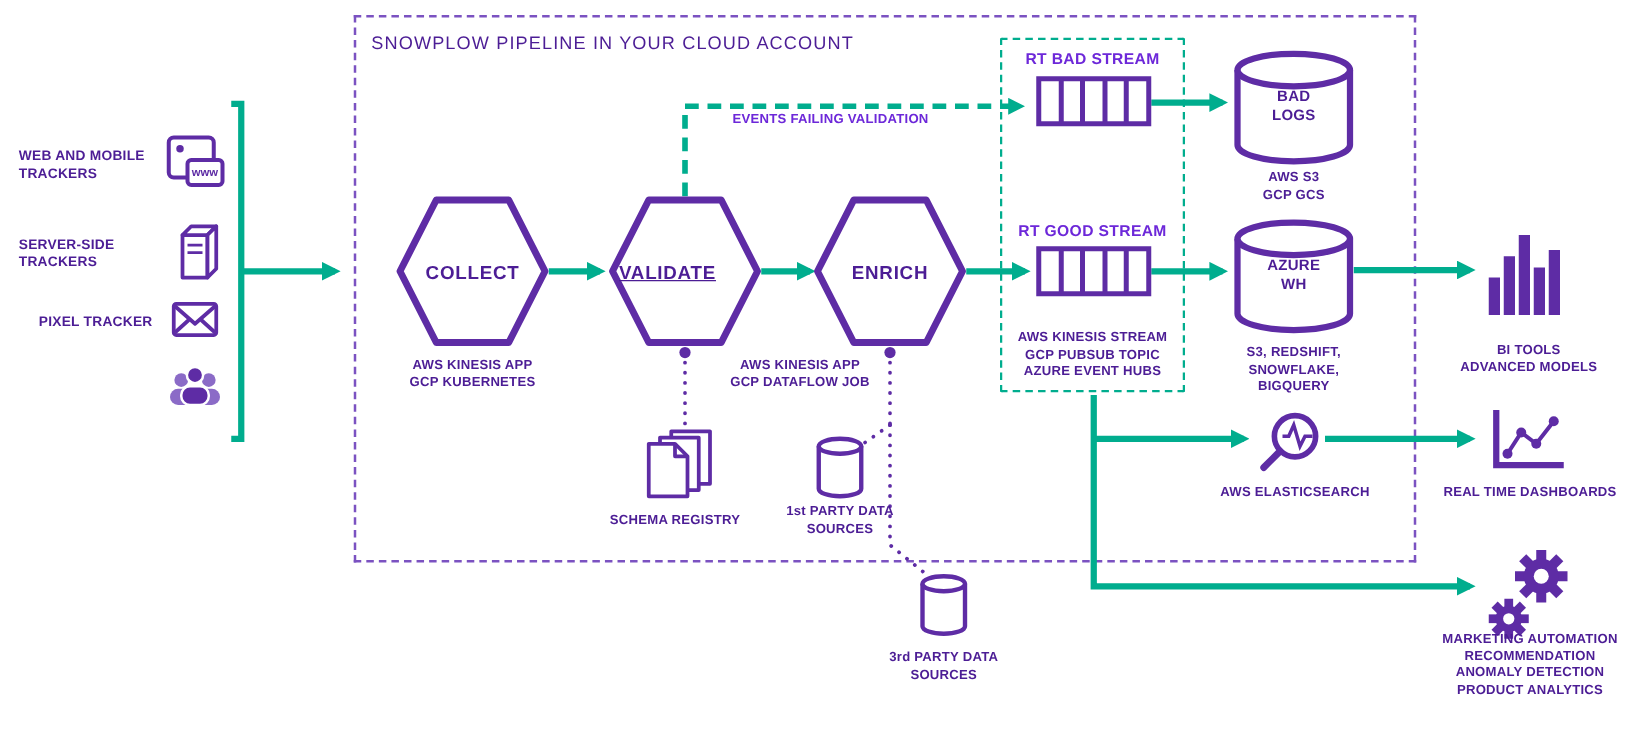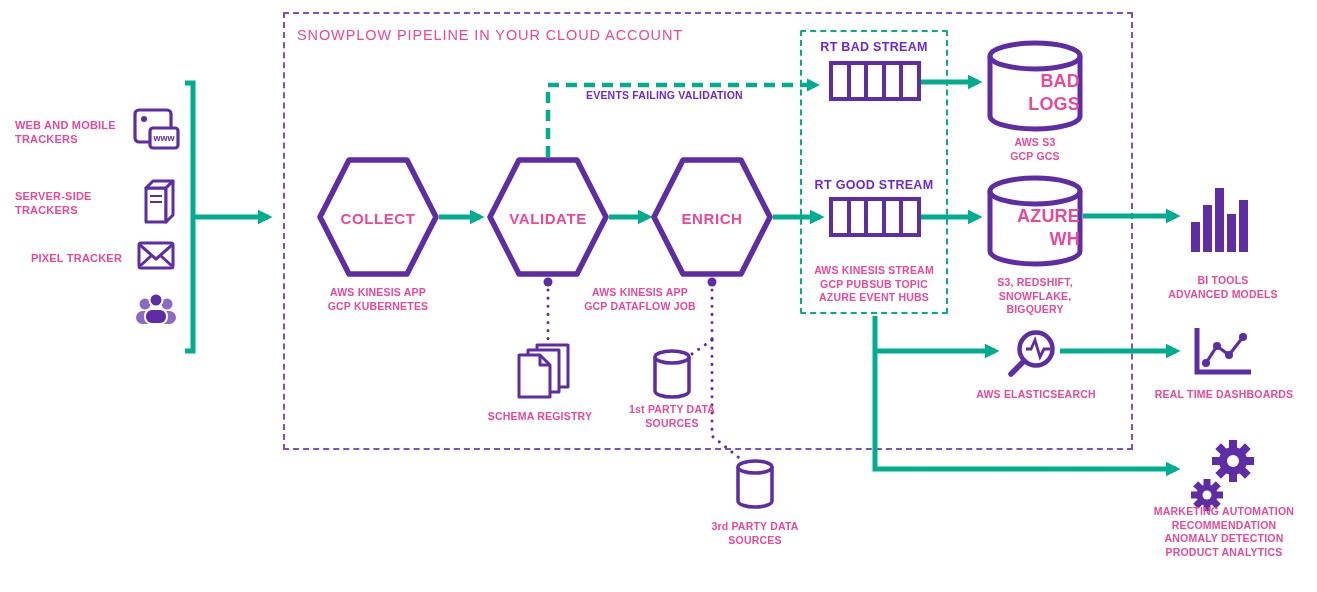--- a/index.html
+++ b/index.html
@@ -5,26 +5,26 @@
   * { margin:0; padding:0; box-sizing:border-box; }
   html,body { background:#ffffff; }
   body { font-family:"Liberation Sans", sans-serif; }
   .canvas { position:relative; width:1317px; height:592px; background:#fff; overflow:hidden; }
   .box-pipeline { position:absolute; left:283px; top:12px; width:850px; height:438px;
                   border:2px dashed #7b52c1; z-index:1; }
   .box-streams  { position:absolute; left:800px; top:30px; width:148px; height:284px;
                   border:2px dashed #00ad8e; border-radius:2px; z-index:1; }
   svg.layer { position:absolute; left:0; top:0; z-index:2; }
   .lbl { position:absolute; z-index:3; white-space:pre-line; font-weight:bold;
-         color:#ec4899; font-size:11px; line-height:1.3; letter-spacing:.2px; }
+         color:#4c1d95; font-size:11px; line-height:1.3; letter-spacing:.2px; }
   .center { text-align:center; }
   .teal { color:#6d28d9; }
   .title { font-weight:normal; font-size:14.5px; letter-spacing:.9px; }
   .hex-lbl { font-size:15px; letter-spacing:.6px; text-align:center; }
-  .cyl-lbl { font-size:18px; line-height:1.25; text-align:right; }
+  .cyl-lbl { font-size:12px; line-height:1.25; text-align:center; }
   .rt-lbl { font-size:12.5px; letter-spacing:.3px; text-align:center; }
   .sub { font-size:10.5px; }
 </style>
 </head>
 <body>
 
 <div class="canvas">
 
   <div class="box-pipeline"></div>
   <div class="box-streams"></div>
@@ -173,21 +173,21 @@
 
   <div class="lbl title" style="left:297px; top:26px;">SNOWPLOW PIPELINE IN YOUR CLOUD ACCOUNT</div>
 
   <div class="lbl" style="left:15px; top:118px; width:112px;">WEB AND MOBILE
 TRACKERS</div>
   <div class="lbl" style="left:15px; top:189px; width:112px;">SERVER-SIDE
 TRACKERS</div>
   <div class="lbl" style="left:31px; top:251px; width:112px;">PIXEL TRACKER</div>
 
   <div class="lbl hex-lbl" style="left:320px; top:209px; width:116px;">COLLECT</div>
-  <div class="lbl hex-lbl" style="left:490px; top:209px; width:116px;">VALIDATE</div>
+  <div class="lbl hex-lbl" style="left:476px; top:209px; width:116px;text-decoration:underline;">VALIDATE</div>
   <div class="lbl hex-lbl" style="left:654px; top:209px; width:116px;">ENRICH</div>
 
   <div class="lbl center sub" style="left:316px; top:286px; width:124px;">AWS KINESIS APP
 GCP KUBERNETES</div>
   <div class="lbl center sub" style="left:577px; top:286px; width:126px;">AWS KINESIS APP
 GCP DATAFLOW JOB</div>
 
   <div class="lbl teal" style="left:586px; top:89px; font-size:10.5px;">EVENTS FAILING VALIDATION</div>
 
   <div class="lbl teal rt-lbl" style="left:802px; top:39px; width:144px;">RT BAD STREAM</div>

